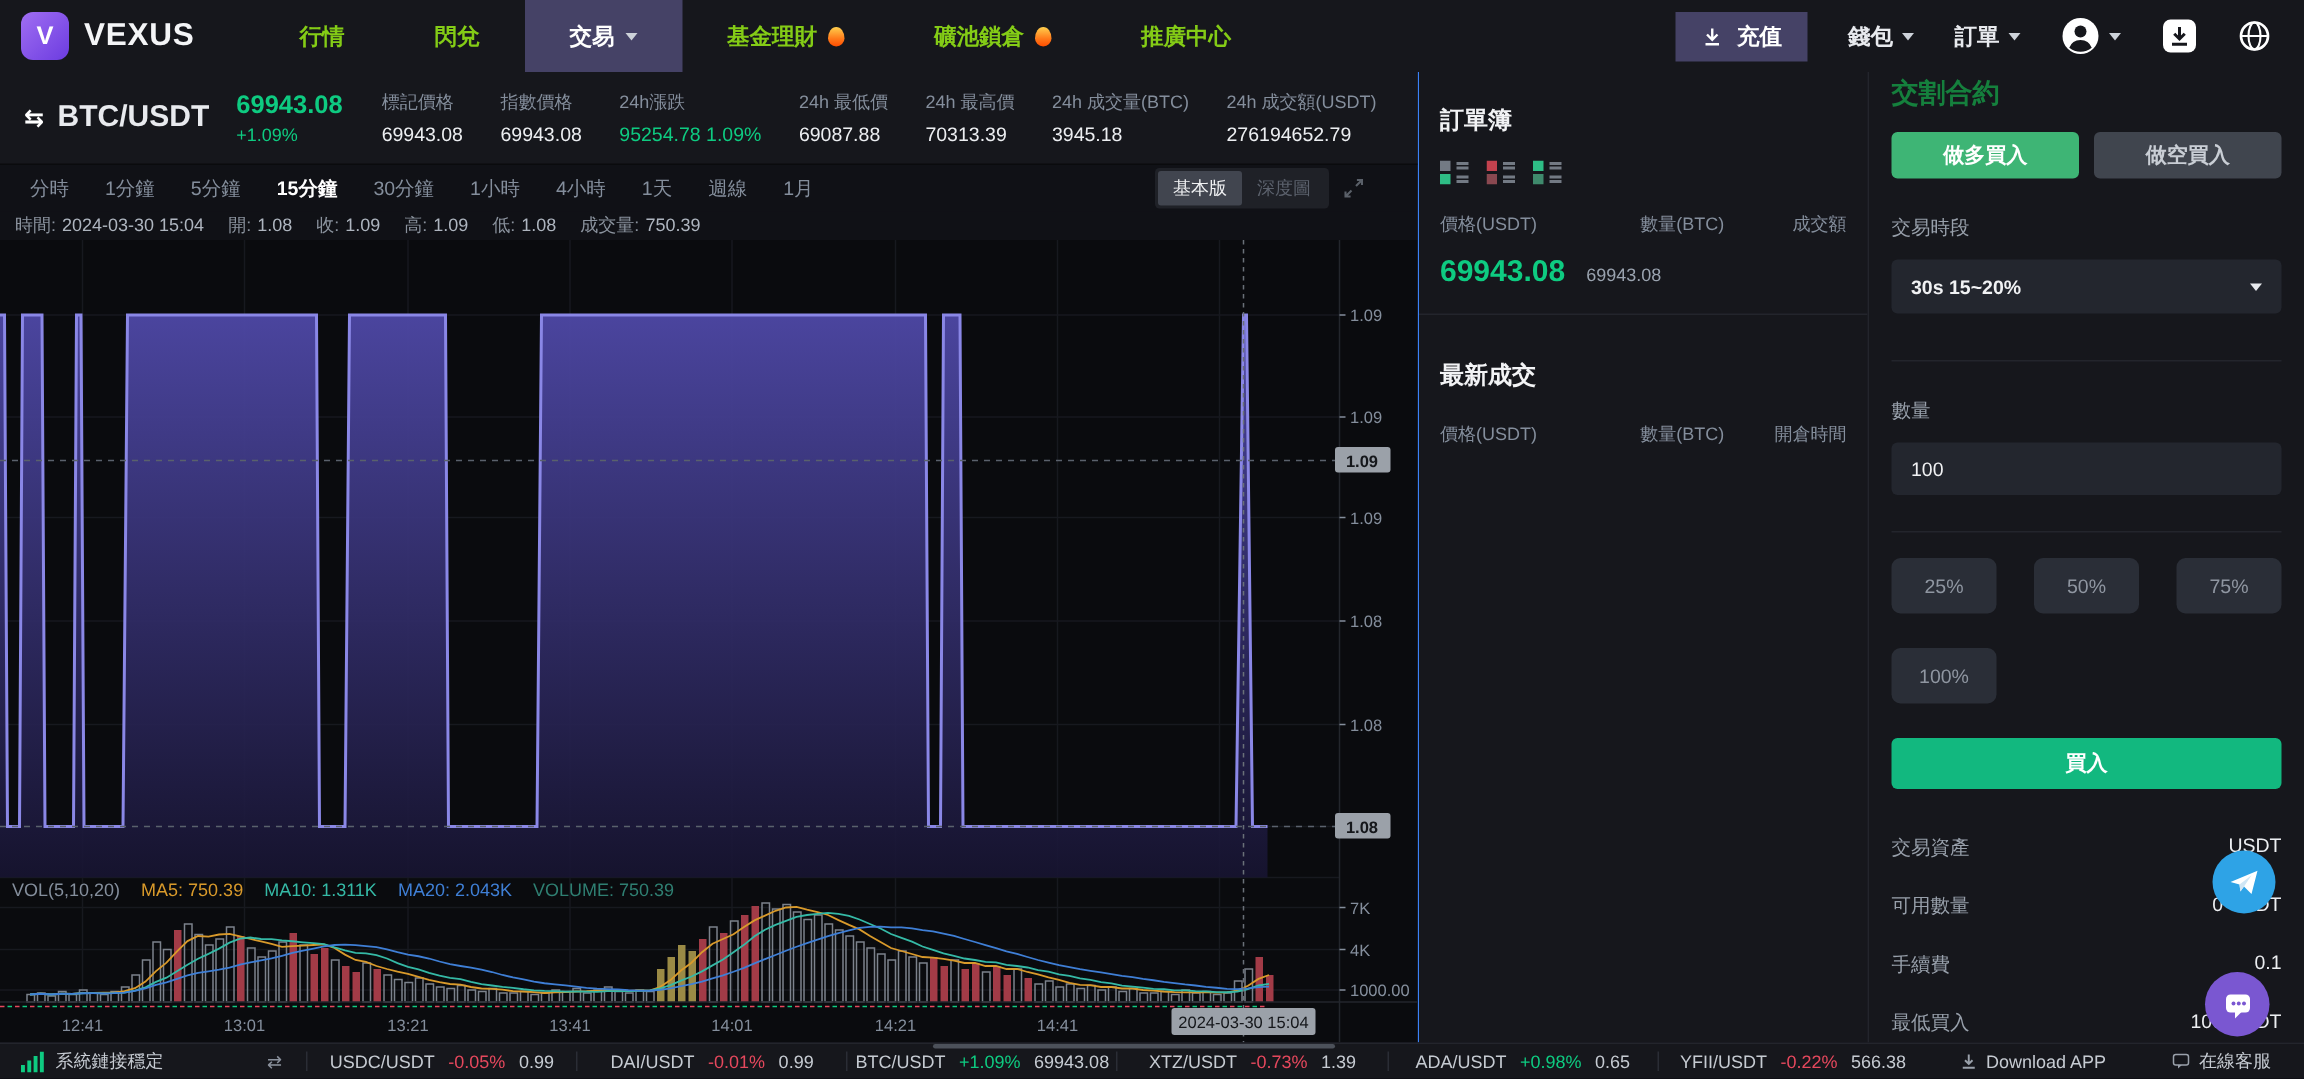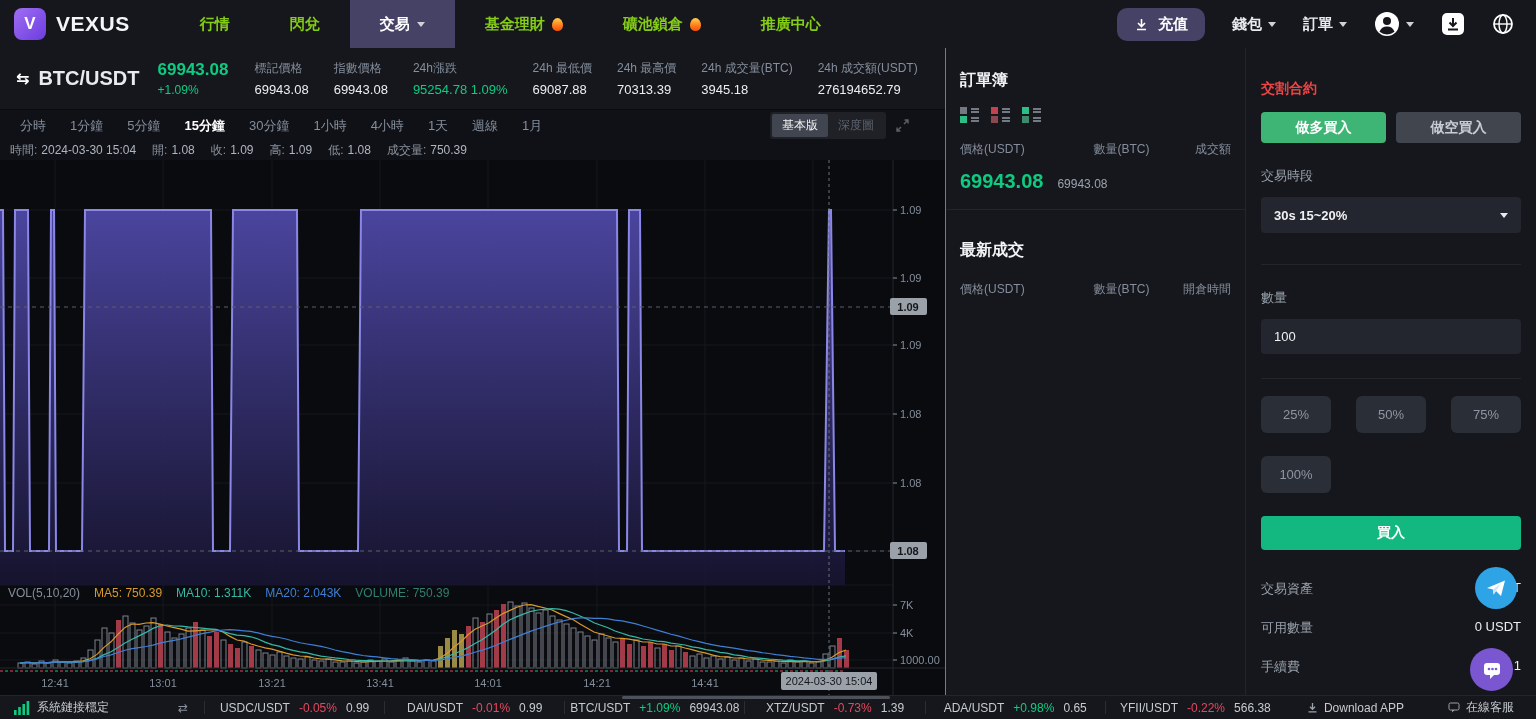--- a/index.html
+++ b/index.html
@@ -11,21 +11,21 @@
 .logo-box{width:32px;height:32px;border-radius:8px;background:linear-gradient(135deg,#a06ef2,#6c3ce0);
   display:flex;align-items:center;justify-content:center;color:#fff;font-weight:700;font-size:17px}
 .brand-name{font-size:21px;font-weight:700;letter-spacing:.5px;color:#f4f5f7}
 .nav-item{height:48px;display:flex;align-items:center;gap:7px;padding:0 30px;
   font-size:15px;font-weight:700;color:#84cc16;cursor:pointer;white-space:nowrap}
 .nav-item.active{background:#454266;color:#fff}
 .caret{width:0;height:0;border-left:4px solid transparent;border-right:4px solid transparent;border-top:5px solid #cdd2d9}
 .fire{width:11px;height:13px;background:linear-gradient(180deg,#ffcf4d,#ff7a1a 60%,#ff4d00);
   border-radius:50% 50% 50% 50%/58% 58% 42% 42%;display:inline-block}
 .nav-right{margin-left:auto;display:flex;align-items:center;gap:27px;padding-right:22px}
-.recharge-btn{display:flex;align-items:center;gap:9px;background:#454266;border-radius:10px;
+.recharge-btn{display:flex;align-items:center;gap:9px;background:#454266;border-radius:0;
   height:33px;padding:0 17px;font-weight:700;font-size:15px;color:#fff;cursor:pointer}
 .nav-link{display:flex;align-items:center;gap:6px;font-size:15px;font-weight:700;cursor:pointer}
 
 .content{display:flex;height:647px}
 .left-col{width:945px;background:#101116;position:relative}
 .book-col{width:300px;background:#16171c;border-left:1px solid #3b82f6;padding:0 14px;display:flex;flex-direction:column}
 .trade-col{width:291px;background:#16171c;border-left:1px solid #23252c;padding:0 15px;position:relative}
 
 .tickerbar{height:62px;display:flex;align-items:center;background:#16171c;border-bottom:1px solid #0a0b0d}
 .symbol-wrap{display:flex;align-items:center;gap:9px;padding:0 18px 0 16px;font-size:20px;font-weight:700;white-space:nowrap}
@@ -61,21 +61,21 @@
 .ob-head span:nth-child(3){text-align:right;width:62px}
 .ob-price-row{display:flex;align-items:baseline;gap:14px;margin-top:12px}
 .ob-last{color:#0ecb81;font-size:20px;font-weight:700}
 .ob-last-sub{color:#9aa3af;font-size:12px}
 .divider{height:1px;background:#23252c;margin:16px -14px 0}
 .trades-head{display:flex;margin-top:20px;font-size:12px;color:#848e9c}
 .trades-head span:nth-child(1){flex:1.2}
 .trades-head span:nth-child(2){flex:1;text-align:center}
 .trades-head span:nth-child(3){text-align:right;width:62px}
 
-.tp-title{font-size:14px;font-weight:700;margin-top:32px;color:#ef4444}
+.tp-title{font-size:18px;font-weight:700;margin-top:2px;color:#15803d}
 .side-btns{display:flex;gap:10px;margin-top:14px}
 .side-btn{flex:1;height:31px;border-radius:4px;display:flex;align-items:center;justify-content:center;
   font-size:14px;font-weight:700;cursor:pointer}
 .side-btn.long{background:#3eb575;color:#fff}
 .side-btn.short{background:#40454e;color:#c9ced5}
 .tp-label{font-size:13px;color:#98a0ab;margin-top:24px}
 .tp-select{margin-top:12px;height:36px;background:#23262e;border-radius:4px;display:flex;align-items:center;
   padding:0 13px;font-size:13px;font-weight:700;color:#f0f1f3;cursor:pointer}
 .tp-select .caret{margin-left:auto;border-top-color:#e8eaee}
 .tp-div{height:1px;background:#23252c;margin-top:31px}

